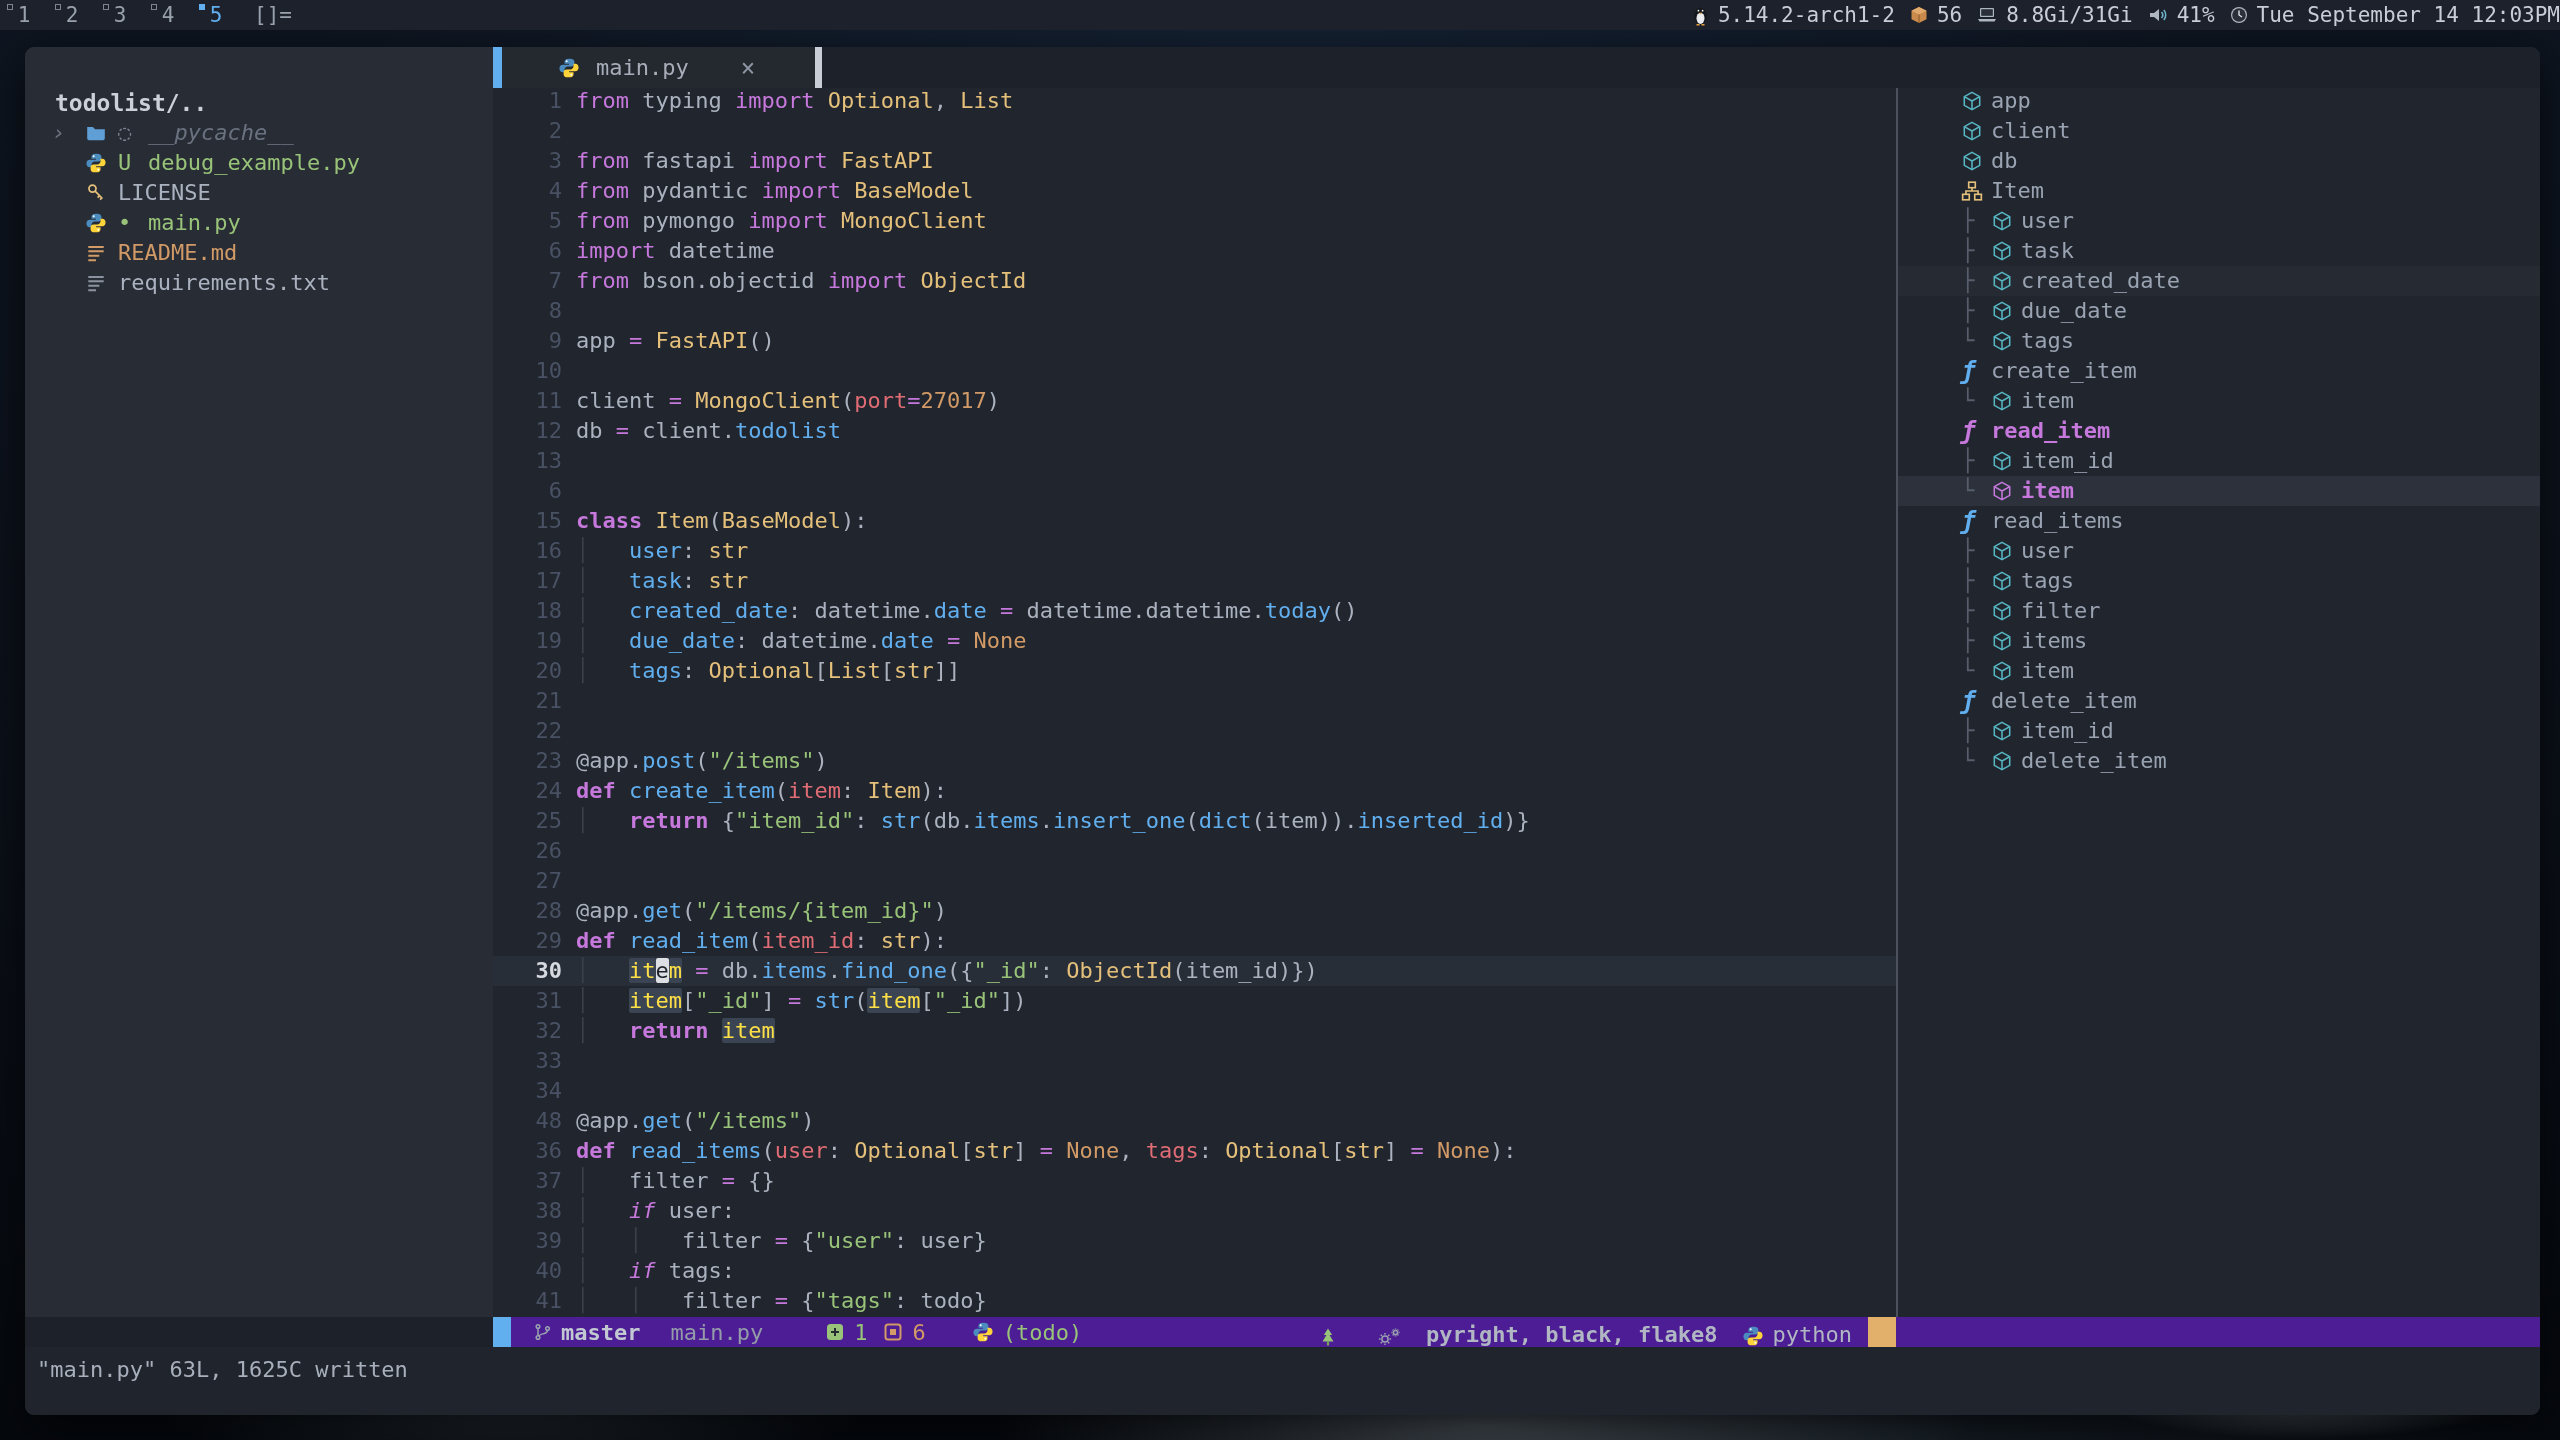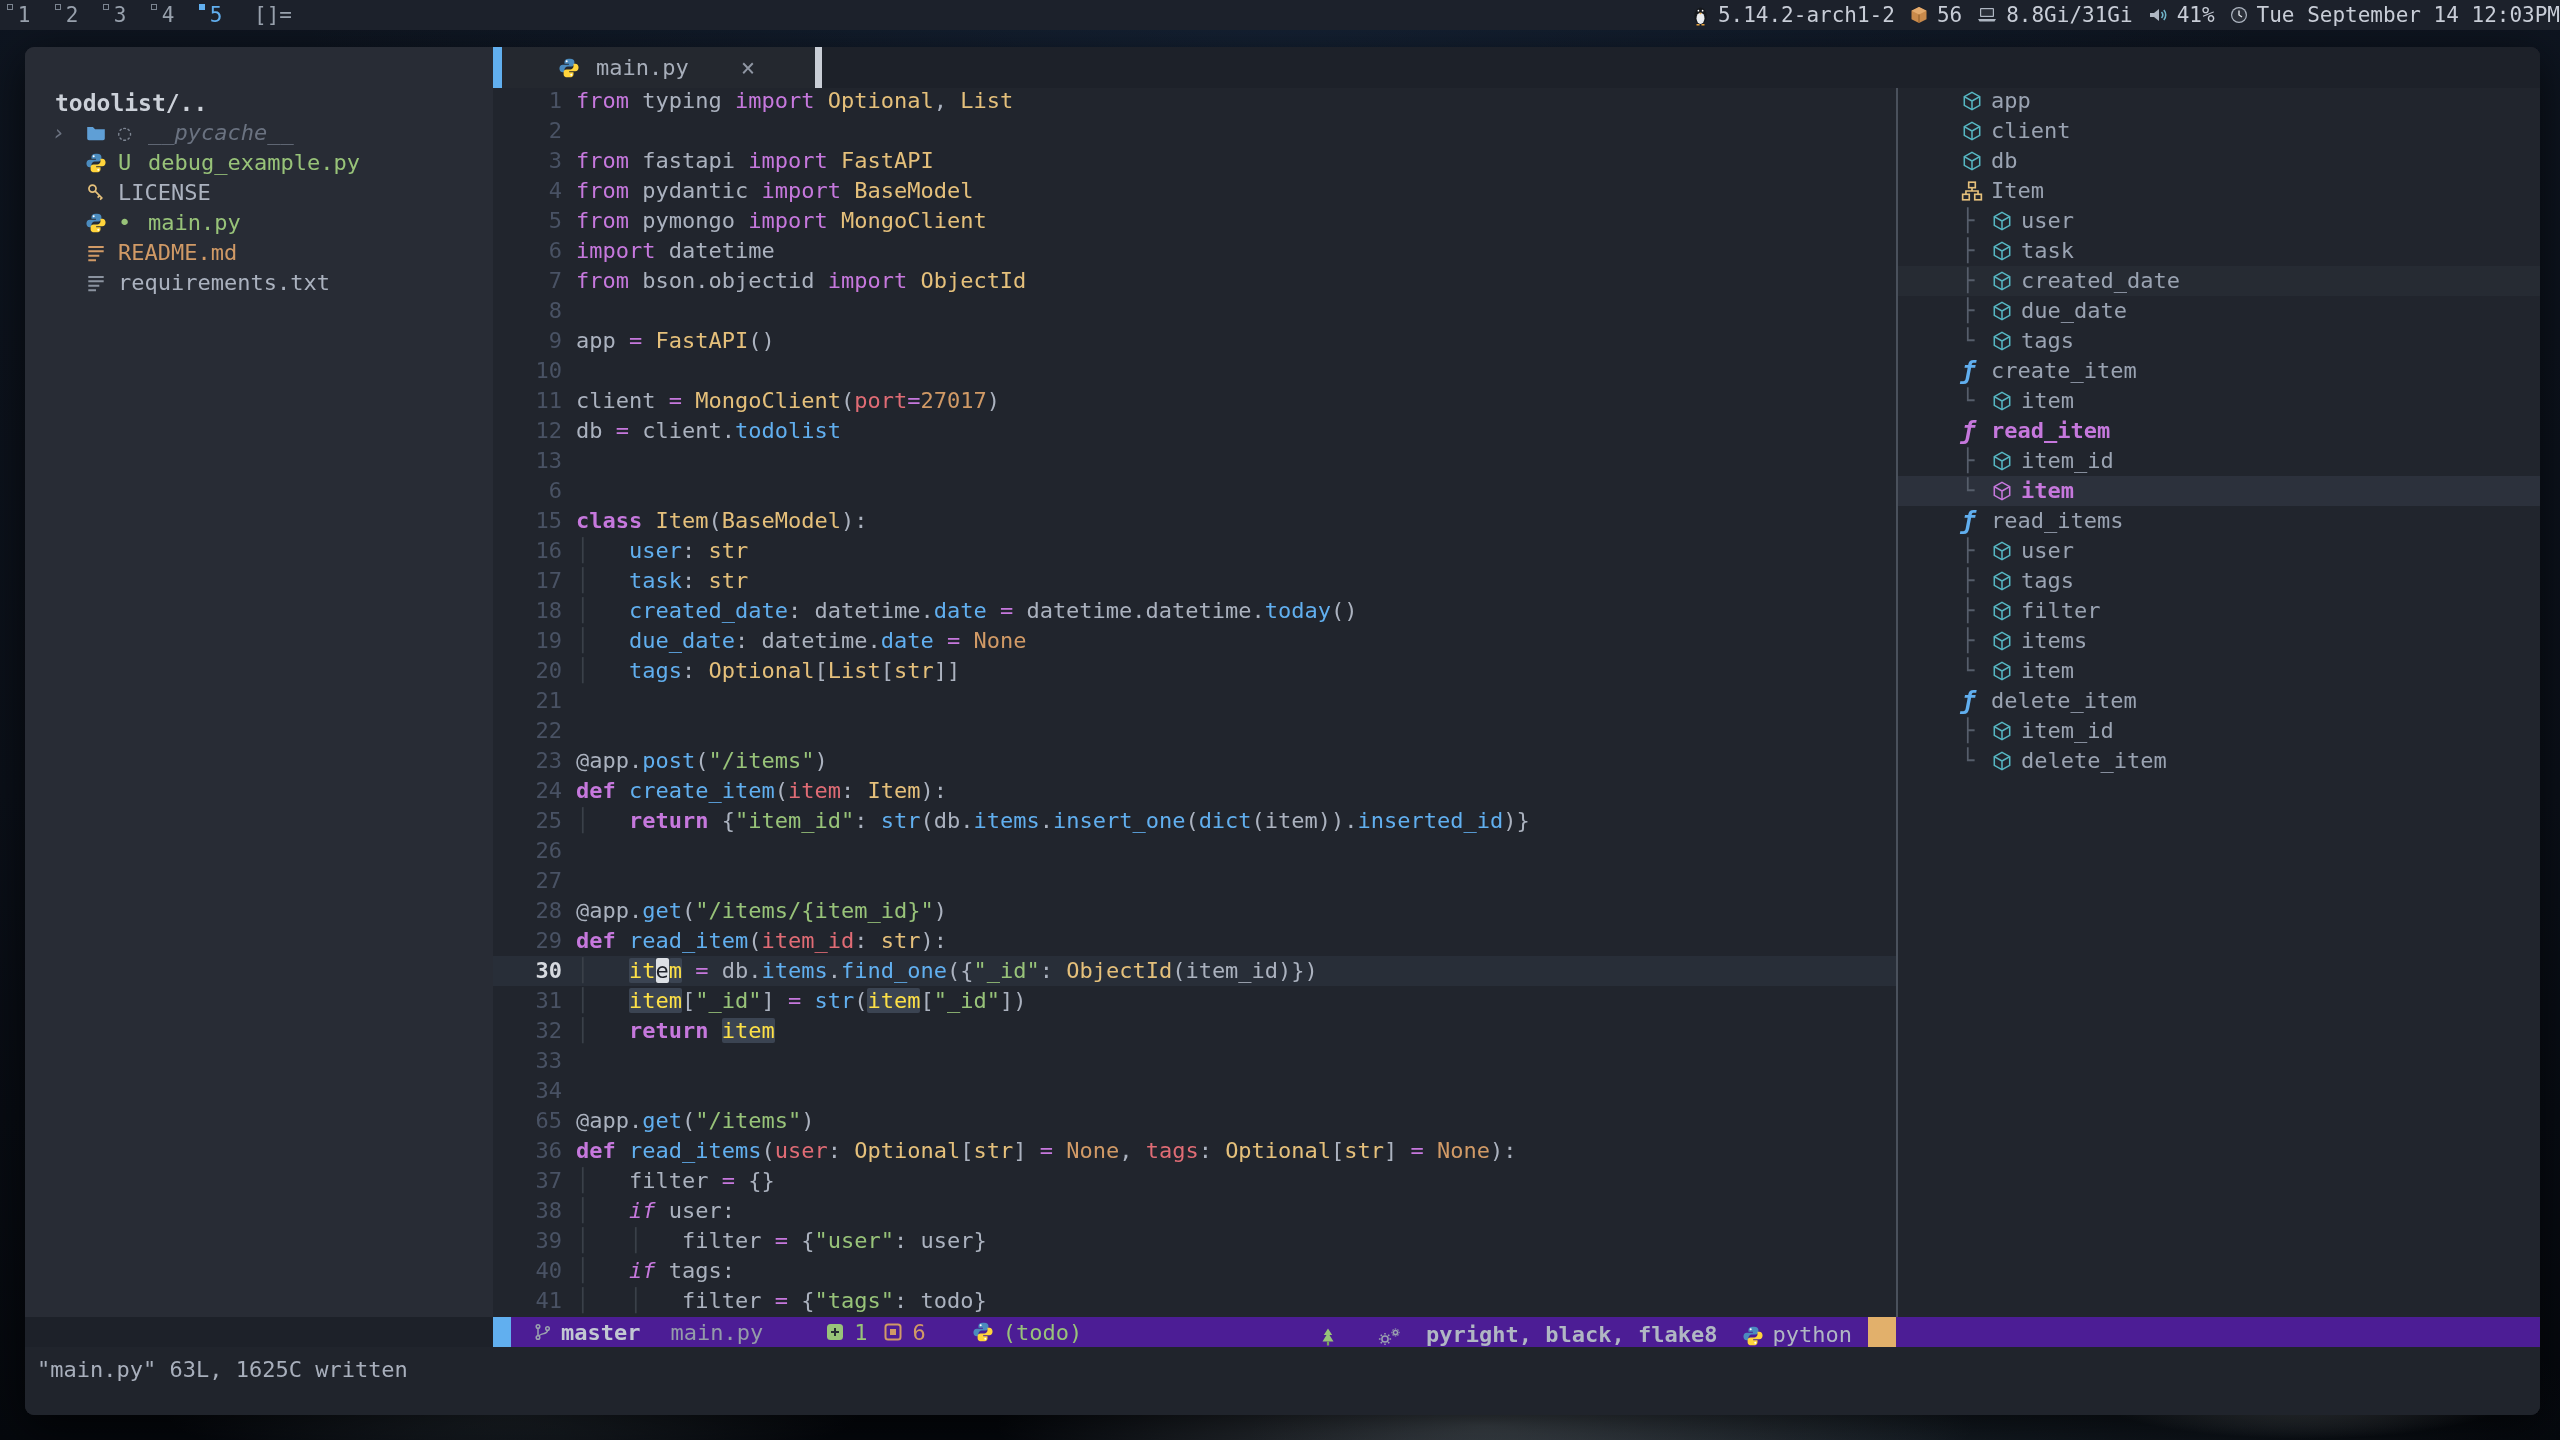--- a/index.html
+++ b/index.html
@@ -284,21 +284,21 @@
       <div class="crow"><span class="ln">25</span><pre><span class="tk-ig">│</span><span class="tk-tx">   </span><span class="tk-kwb">return</span><span class="tk-tx"> {</span><span class="tk-st">"item_id"</span><span class="tk-tx">: </span><span class="tk-fn">str</span><span class="tk-tx">(db.</span><span class="tk-fn">items</span><span class="tk-tx">.</span><span class="tk-fn">insert_one</span><span class="tk-tx">(</span><span class="tk-fn">dict</span><span class="tk-tx">(item)).</span><span class="tk-fn">inserted_id</span><span class="tk-tx">)}</span></pre></div>
       <div class="crow"><span class="ln">26</span><pre></pre></div>
       <div class="crow"><span class="ln">27</span><pre></pre></div>
       <div class="crow"><span class="ln">28</span><pre><span class="tk-tx">@app.</span><span class="tk-fn">get</span><span class="tk-tx">(</span><span class="tk-st">"/items/{item_id}"</span><span class="tk-tx">)</span></pre></div>
       <div class="crow"><span class="ln">29</span><pre><span class="tk-kwb">def</span><span class="tk-tx"> </span><span class="tk-fn">read_item</span><span class="tk-tx">(</span><span class="tk-pr">item_id</span><span class="tk-tx">: </span><span class="tk-ty">str</span><span class="tk-tx">):</span></pre></div>
       <div class="crow cursorline"><span class="ln">30</span><pre><span class="tk-ig">│</span><span class="tk-tx">   </span><span class="tk-occ">it</span><span class="tk-cur">e</span><span class="tk-occ">m</span><span class="tk-tx"> </span><span class="tk-kw">=</span><span class="tk-tx"> db.</span><span class="tk-fn">items</span><span class="tk-tx">.</span><span class="tk-fn">find_one</span><span class="tk-tx">({</span><span class="tk-st">"_id"</span><span class="tk-tx">: </span><span class="tk-ty">ObjectId</span><span class="tk-tx">(item_id)})</span></pre></div>
       <div class="crow"><span class="ln">31</span><pre><span class="tk-ig">│</span><span class="tk-tx">   </span><span class="tk-occ">item</span><span class="tk-tx">[</span><span class="tk-st">"_id"</span><span class="tk-tx">] </span><span class="tk-kw">=</span><span class="tk-tx"> </span><span class="tk-fn">str</span><span class="tk-tx">(</span><span class="tk-occ">item</span><span class="tk-tx">[</span><span class="tk-st">"_id"</span><span class="tk-tx">])</span></pre></div>
       <div class="crow"><span class="ln">32</span><pre><span class="tk-ig">│</span><span class="tk-tx">   </span><span class="tk-kwb">return</span><span class="tk-tx"> </span><span class="tk-occ">item</span></pre></div>
       <div class="crow"><span class="ln">33</span><pre></pre></div>
       <div class="crow"><span class="ln">34</span><pre></pre></div>
-      <div class="crow"><span class="ln">65</span><pre><span class="tk-tx">@app.</span><span class="tk-fn">get</span><span class="tk-tx">(</span><span class="tk-st">"/items"</span><span class="tk-tx">)</span></pre></div>
+      <div class="crow"><span class="ln">48</span><pre><span class="tk-tx">@app.</span><span class="tk-fn">get</span><span class="tk-tx">(</span><span class="tk-st">"/items"</span><span class="tk-tx">)</span></pre></div>
       <div class="crow"><span class="ln">36</span><pre><span class="tk-kwb">def</span><span class="tk-tx"> </span><span class="tk-fn">read_items</span><span class="tk-tx">(</span><span class="tk-pr">user</span><span class="tk-tx">: </span><span class="tk-ty">Optional</span><span class="tk-tx">[</span><span class="tk-ty">str</span><span class="tk-tx">] </span><span class="tk-kw">=</span><span class="tk-tx"> </span><span class="tk-nm">None</span><span class="tk-tx">, </span><span class="tk-pr">tags</span><span class="tk-tx">: </span><span class="tk-ty">Optional</span><span class="tk-tx">[</span><span class="tk-ty">str</span><span class="tk-tx">] </span><span class="tk-kw">=</span><span class="tk-tx"> </span><span class="tk-nm">None</span><span class="tk-tx">):</span></pre></div>
       <div class="crow"><span class="ln">37</span><pre><span class="tk-ig">│</span><span class="tk-tx">   filter </span><span class="tk-kw">=</span><span class="tk-tx"> {}</span></pre></div>
       <div class="crow"><span class="ln">38</span><pre><span class="tk-ig">│</span><span class="tk-tx">   </span><span class="tk-kwi">if</span><span class="tk-tx"> user:</span></pre></div>
       <div class="crow"><span class="ln">39</span><pre><span class="tk-ig">│</span><span class="tk-tx">   </span><span class="tk-ig">│</span><span class="tk-tx">   filter </span><span class="tk-kw">=</span><span class="tk-tx"> {</span><span class="tk-st">"user"</span><span class="tk-tx">: user}</span></pre></div>
       <div class="crow"><span class="ln">40</span><pre><span class="tk-ig">│</span><span class="tk-tx">   </span><span class="tk-kwi">if</span><span class="tk-tx"> tags:</span></pre></div>
       <div class="crow"><span class="ln">41</span><pre><span class="tk-ig">│</span><span class="tk-tx">   </span><span class="tk-ig">│</span><span class="tk-tx">   filter </span><span class="tk-kw">=</span><span class="tk-tx"> {</span><span class="tk-st">"tags"</span><span class="tk-tx">: todo}</span></pre></div>
     </div>
 
   <div class="winsep"></div>
   <div class="outline"></div>

